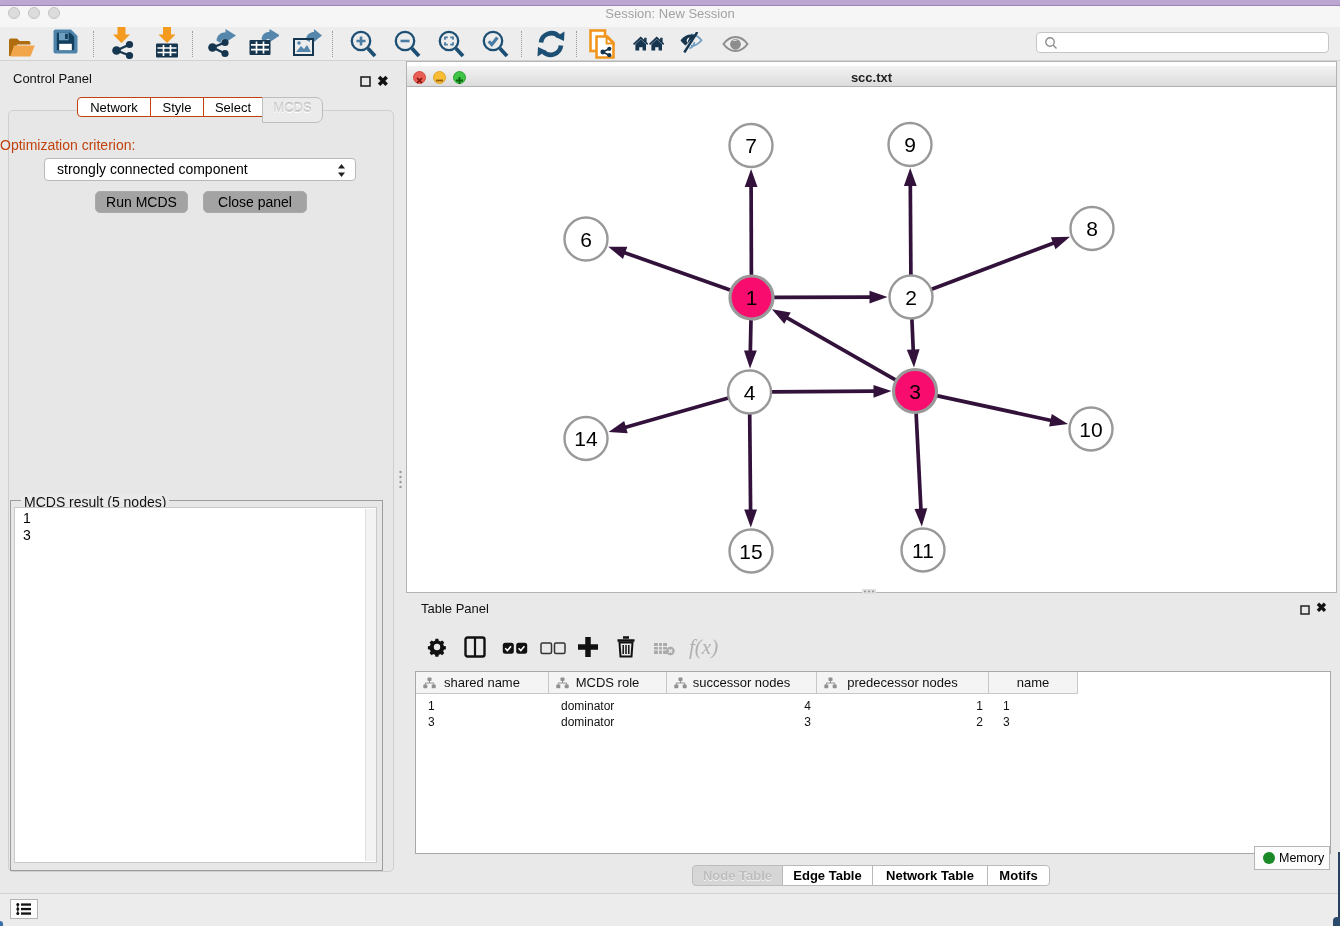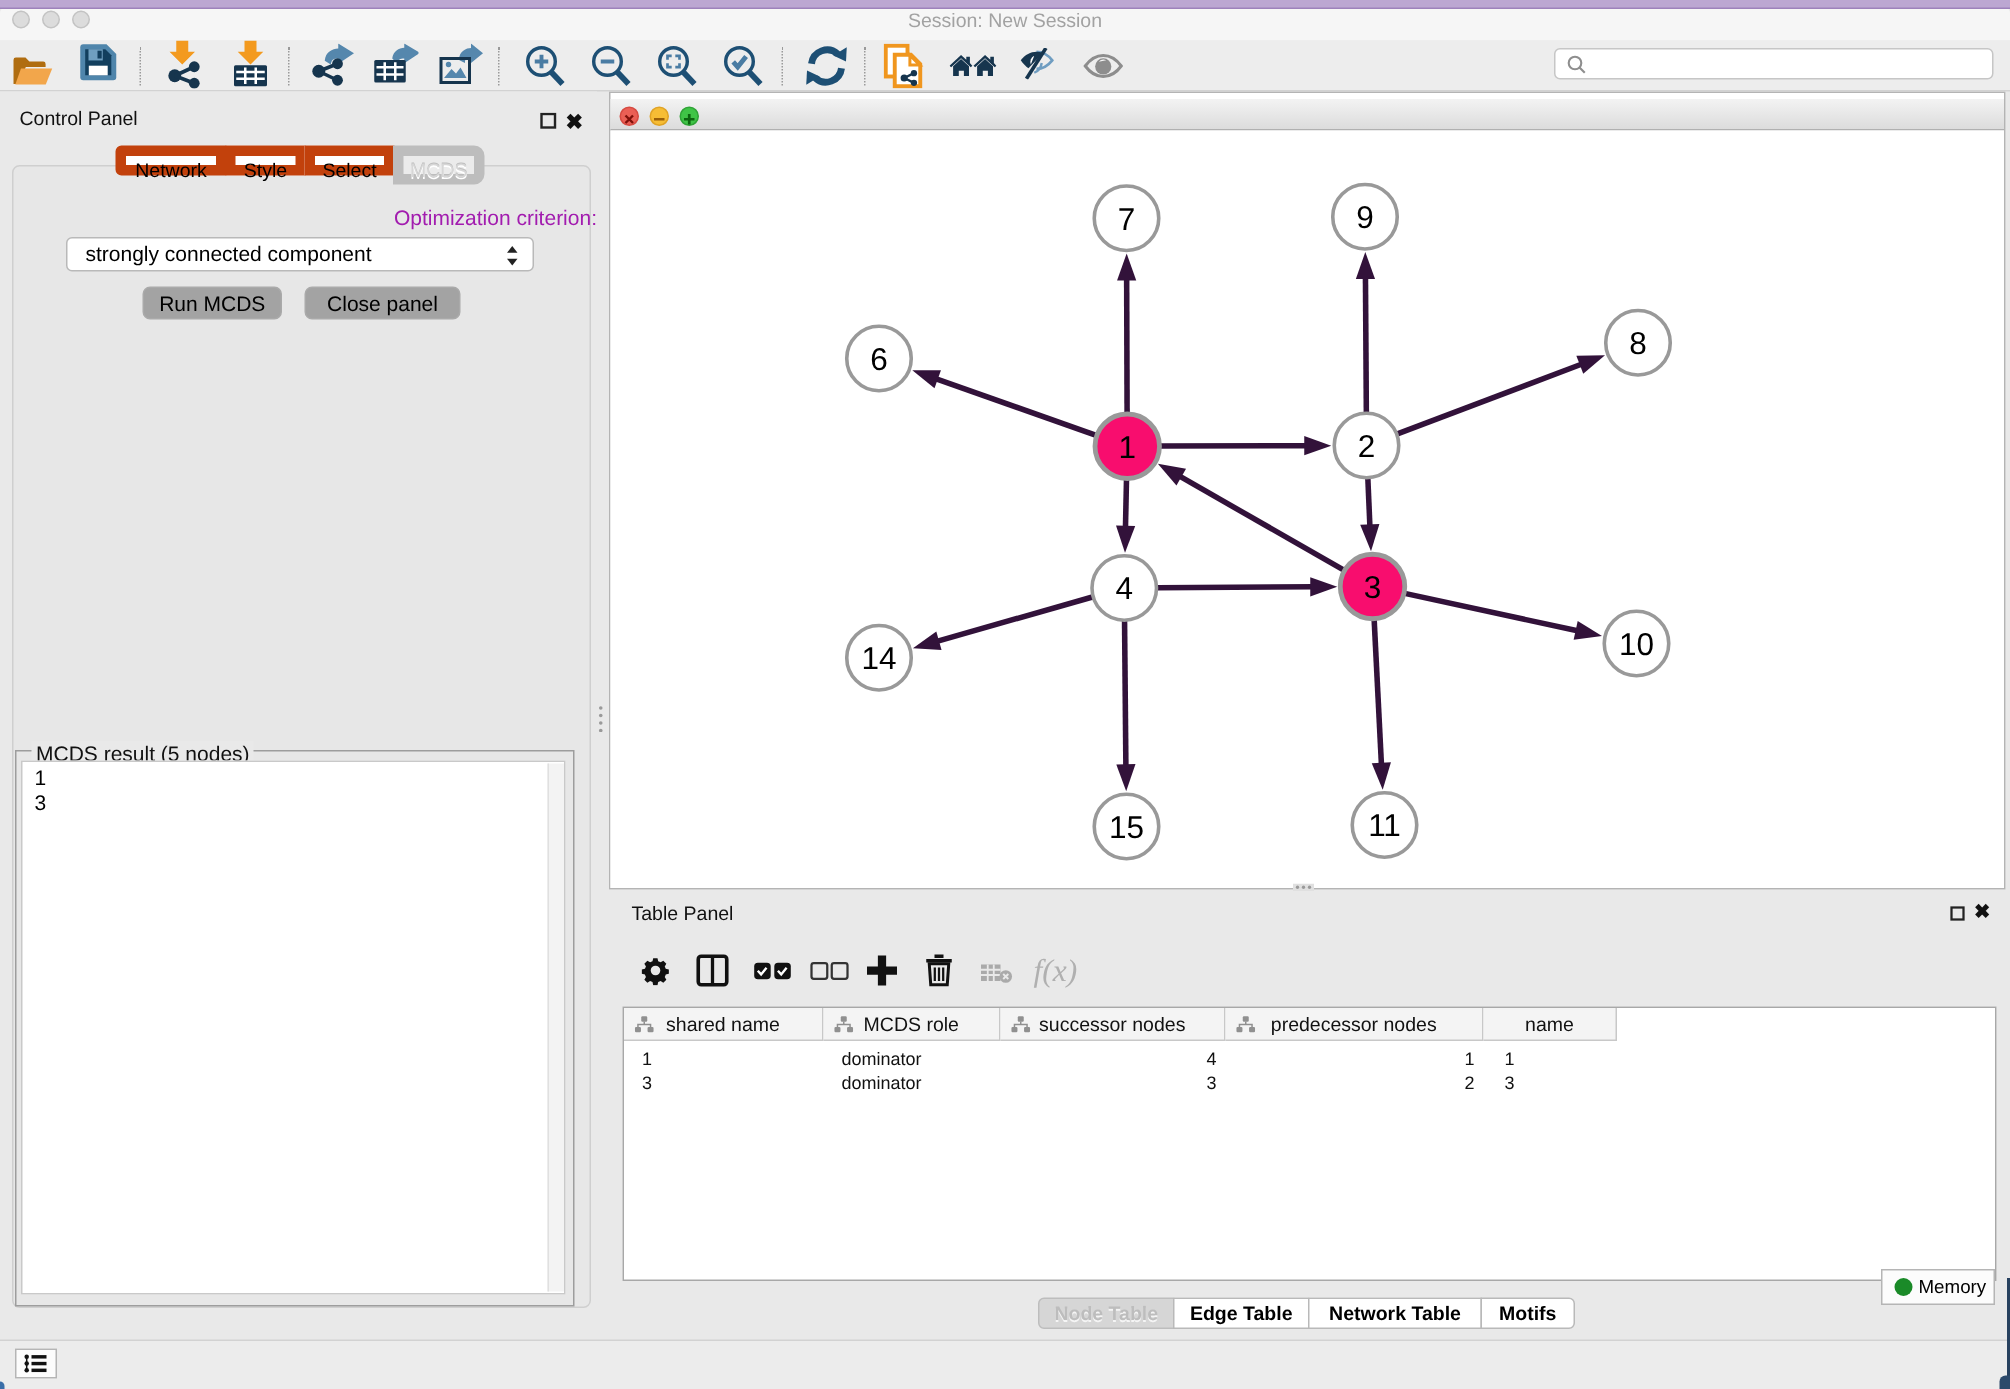--- a/index.html
+++ b/index.html
@@ -12,23 +12,23 @@
 .tl{position:absolute;top:7px;width:12px;height:12px;border-radius:50%;
  background:#dcdcdc;border:1px solid #c3c3c3;box-sizing:border-box;}
 #wtitle{left:0;top:6px;width:1340px;text-align:center;font-size:13px;color:#a2a2a2;}
 #toolbar{left:0;top:27px;width:1340px;height:34px;background:#ededed;border-bottom:1px solid #d2d2d2;box-sizing:border-box;}
 .sep{position:absolute;top:31px;height:26px;width:0;border-left:1px dotted #9a9a9a;}
 .ticon{position:absolute;top:29px;}
 #search{left:1036px;top:32px;width:293px;height:21px;background:#fff;border:1px solid #c6c6c6;border-radius:4px;box-sizing:border-box;}
 
 #cpanel{left:0;top:61px;width:398px;height:832px;background:#e9e9e9;}
 #cp-title{left:13px;top:71px;font-size:13px;color:#111;}
-.tab{position:absolute;top:97px;height:20px;background:#fff;border:7px solid #c2410c;box-sizing:border-box;text-align:center;line-height:19px;font-size:13px;}
+.tab{position:absolute;top:97px;height:20px;background:#fff;border:1px solid #c2410c;box-sizing:border-box;text-align:center;line-height:19px;font-size:13px;}
 #cp-body{left:8px;top:110px;width:386px;height:762px;background:#e7e7e7;border:1px solid #cfcfcf;border-radius:5px;box-sizing:border-box;}
-#optlabel{left:0;top:137px;width:398px;text-align:right;font-size:14px;color:#a21caf;}
+#optlabel{left:0;top:137px;width:398px;text-align:left;font-size:14px;color:#c2410c;}
 #cselect{left:44px;top:158px;width:312px;height:23px;background:#fff;border:1px solid #b9b9b9;border-radius:4px;box-sizing:border-box;font-size:14px;line-height:21px;padding-left:12px;}
 .btn{position:absolute;top:191px;height:22px;background:#a3a3a3;border:1px solid #aaa;border-radius:5px;box-sizing:border-box;font-size:14px;text-align:center;line-height:20px;}
 #grpbox{left:10px;top:500px;width:371px;height:369px;border:1px solid #9d9d9d;}
 #grplabel{left:21px;top:494px;background:#e9e9e9;padding:0 3px;font-size:14px;color:#111;}
 #grplist{left:14px;top:507px;width:363px;height:356px;background:#fff;border:1px solid #c9c9c9;font-size:14px;box-sizing:border-box;}
 #grpsb{left:365px;top:509px;width:10px;height:352px;background:#f3f3f3;border-left:1px solid #e0e0e0;}
 
 #netwin{left:406px;top:61px;width:931px;height:532px;background:#fff;border:1px solid #b4b4b4;box-sizing:border-box;}
 #nettb{left:0;top:4px;width:929px;height:21px;background:linear-gradient(#f3f3f3,#dcdcdc);border-bottom:1px solid #b0b0b0;box-sizing:border-box;}
 .mtl{position:absolute;top:8.5px;width:13px;height:13px;border-radius:50%;box-sizing:border-box;text-align:center;}
@@ -195,20 +195,21 @@
 <div class="abs" id="nettb"></div>
 <div class="mtl" style="left:6px;background:#ea5f55;border:1px solid #d64a41;"><svg width="11" height="11" viewBox="0 0 11 11">
         <path d="M3 3L8 8M8 3L3 8" stroke="#7e100a" stroke-width="1.6"></path>
       </svg></div>
 <div class="mtl" style="left:26px;background:#f6bd35;border:1px solid #e0a325;"><svg width="11" height="11" viewBox="0 0 11 11">
         <path d="M2 5.5H9" stroke="#9a5f08" stroke-width="1.8"></path>
       </svg></div>
 <div class="mtl" style="left:46px;background:#3fc446;border:1px solid #2fa436;"><svg width="11" height="11" viewBox="0 0 11 11">
         <path d="M5.5 2V9M2 5.5H9" stroke="#0c650f" stroke-width="1.8"></path>
       </svg></div>
+<div class="abs" id="nettitle">scc.txt</div>
 <div class="abs" id="netcanvas">
 <svg width="929" height="505" viewBox="0 0 929 505">
 <g stroke="#32123a" stroke-width="3.7">
 <line x1="344.4" y1="188.5" x2="344.1" y2="98.0"></line>
 <line x1="323.8" y1="203.2" x2="216.2" y2="165.2"></line>
 <line x1="366.5" y1="210.4" x2="464.5" y2="210.1"></line>
 <line x1="344.0" y1="232.5" x2="343.3" y2="265.5"></line>
 <line x1="503.9" y1="188.0" x2="503.3" y2="97.0"></line>
 <line x1="524.6" y1="202.2" x2="648.1" y2="155.5"></line>
 <line x1="504.9" y1="232.0" x2="506.3" y2="264.5"></line>

